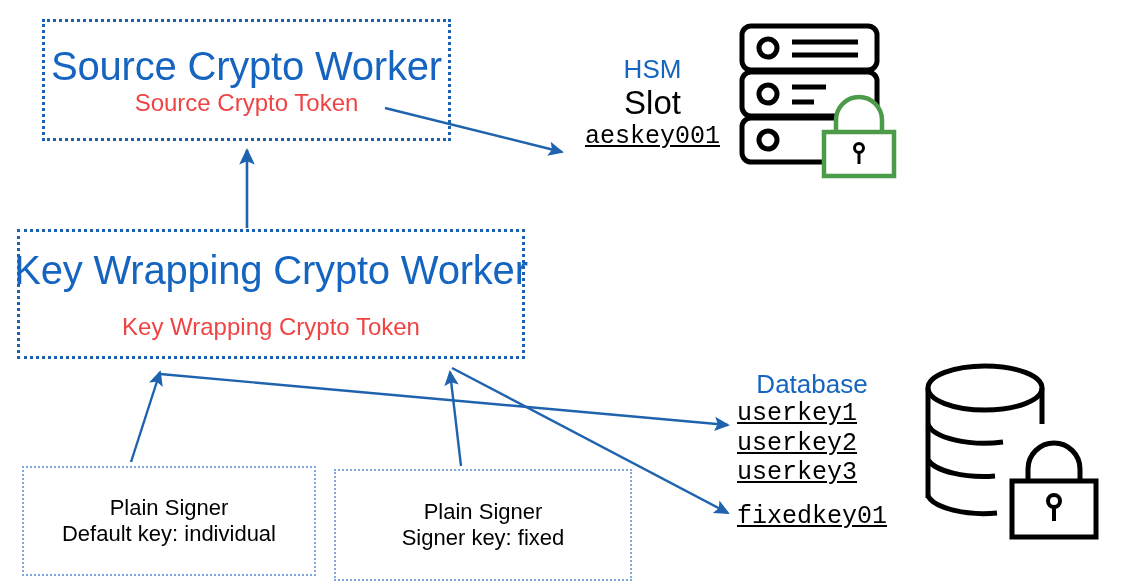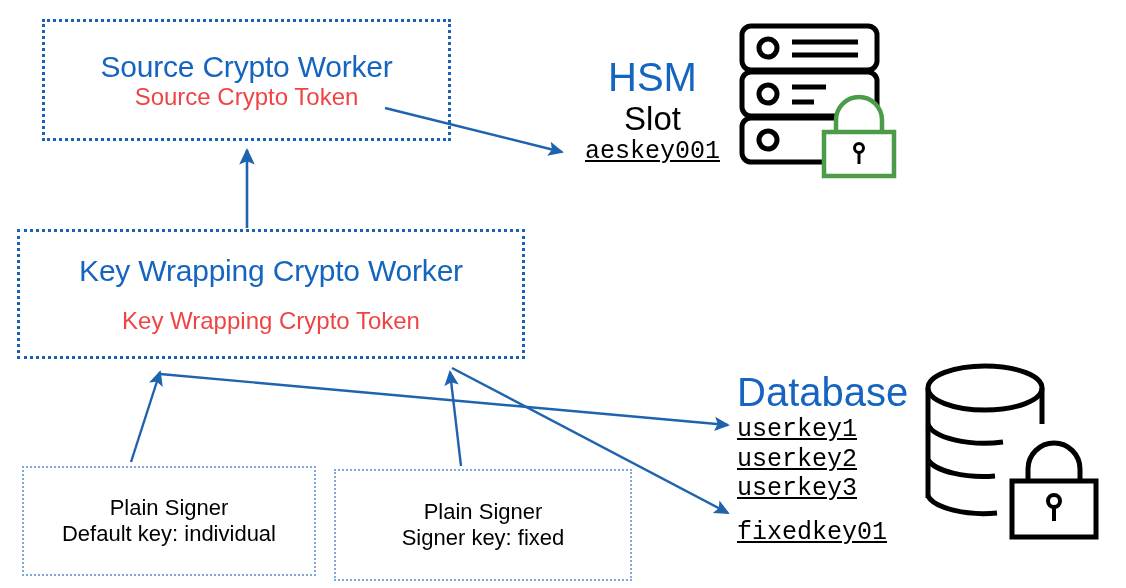--- a/index.html
+++ b/index.html
@@ -33,21 +33,21 @@
   }
   .node-box.strong {
     border: 3px dotted #1B62B5;
   }
   .node-box.faint {
     border: 2px dotted #7FA9DC;
   }
 
   .node-title {
     color: #1565C0;
-    font-size: 30px;
+    font-size: 40px;
     line-height: 1.12;
     letter-spacing: -0.2px;
     white-space: nowrap;
   }
   .node-sub {
     color: #ef4444;
     font-size: 24px;
     line-height: 1.14;
     white-space: nowrap;
   }
@@ -60,21 +60,21 @@
 
   
   .label-group {
     position: absolute;
     display: flex;
     flex-direction: column;
     white-space: nowrap;
   }
   .group-heading {
     color: #1565C0;
-    font-size: 40px;
+    font-size: 26px;
     line-height: 1.13;
   }
   .group-sub {
     color: #000000;
     font-size: 33px;
     line-height: 1.13;
   }
   .mono-key {
     color: #000000;
     font-family: "Liberation Mono", "DejaVu Sans Mono", monospace;

